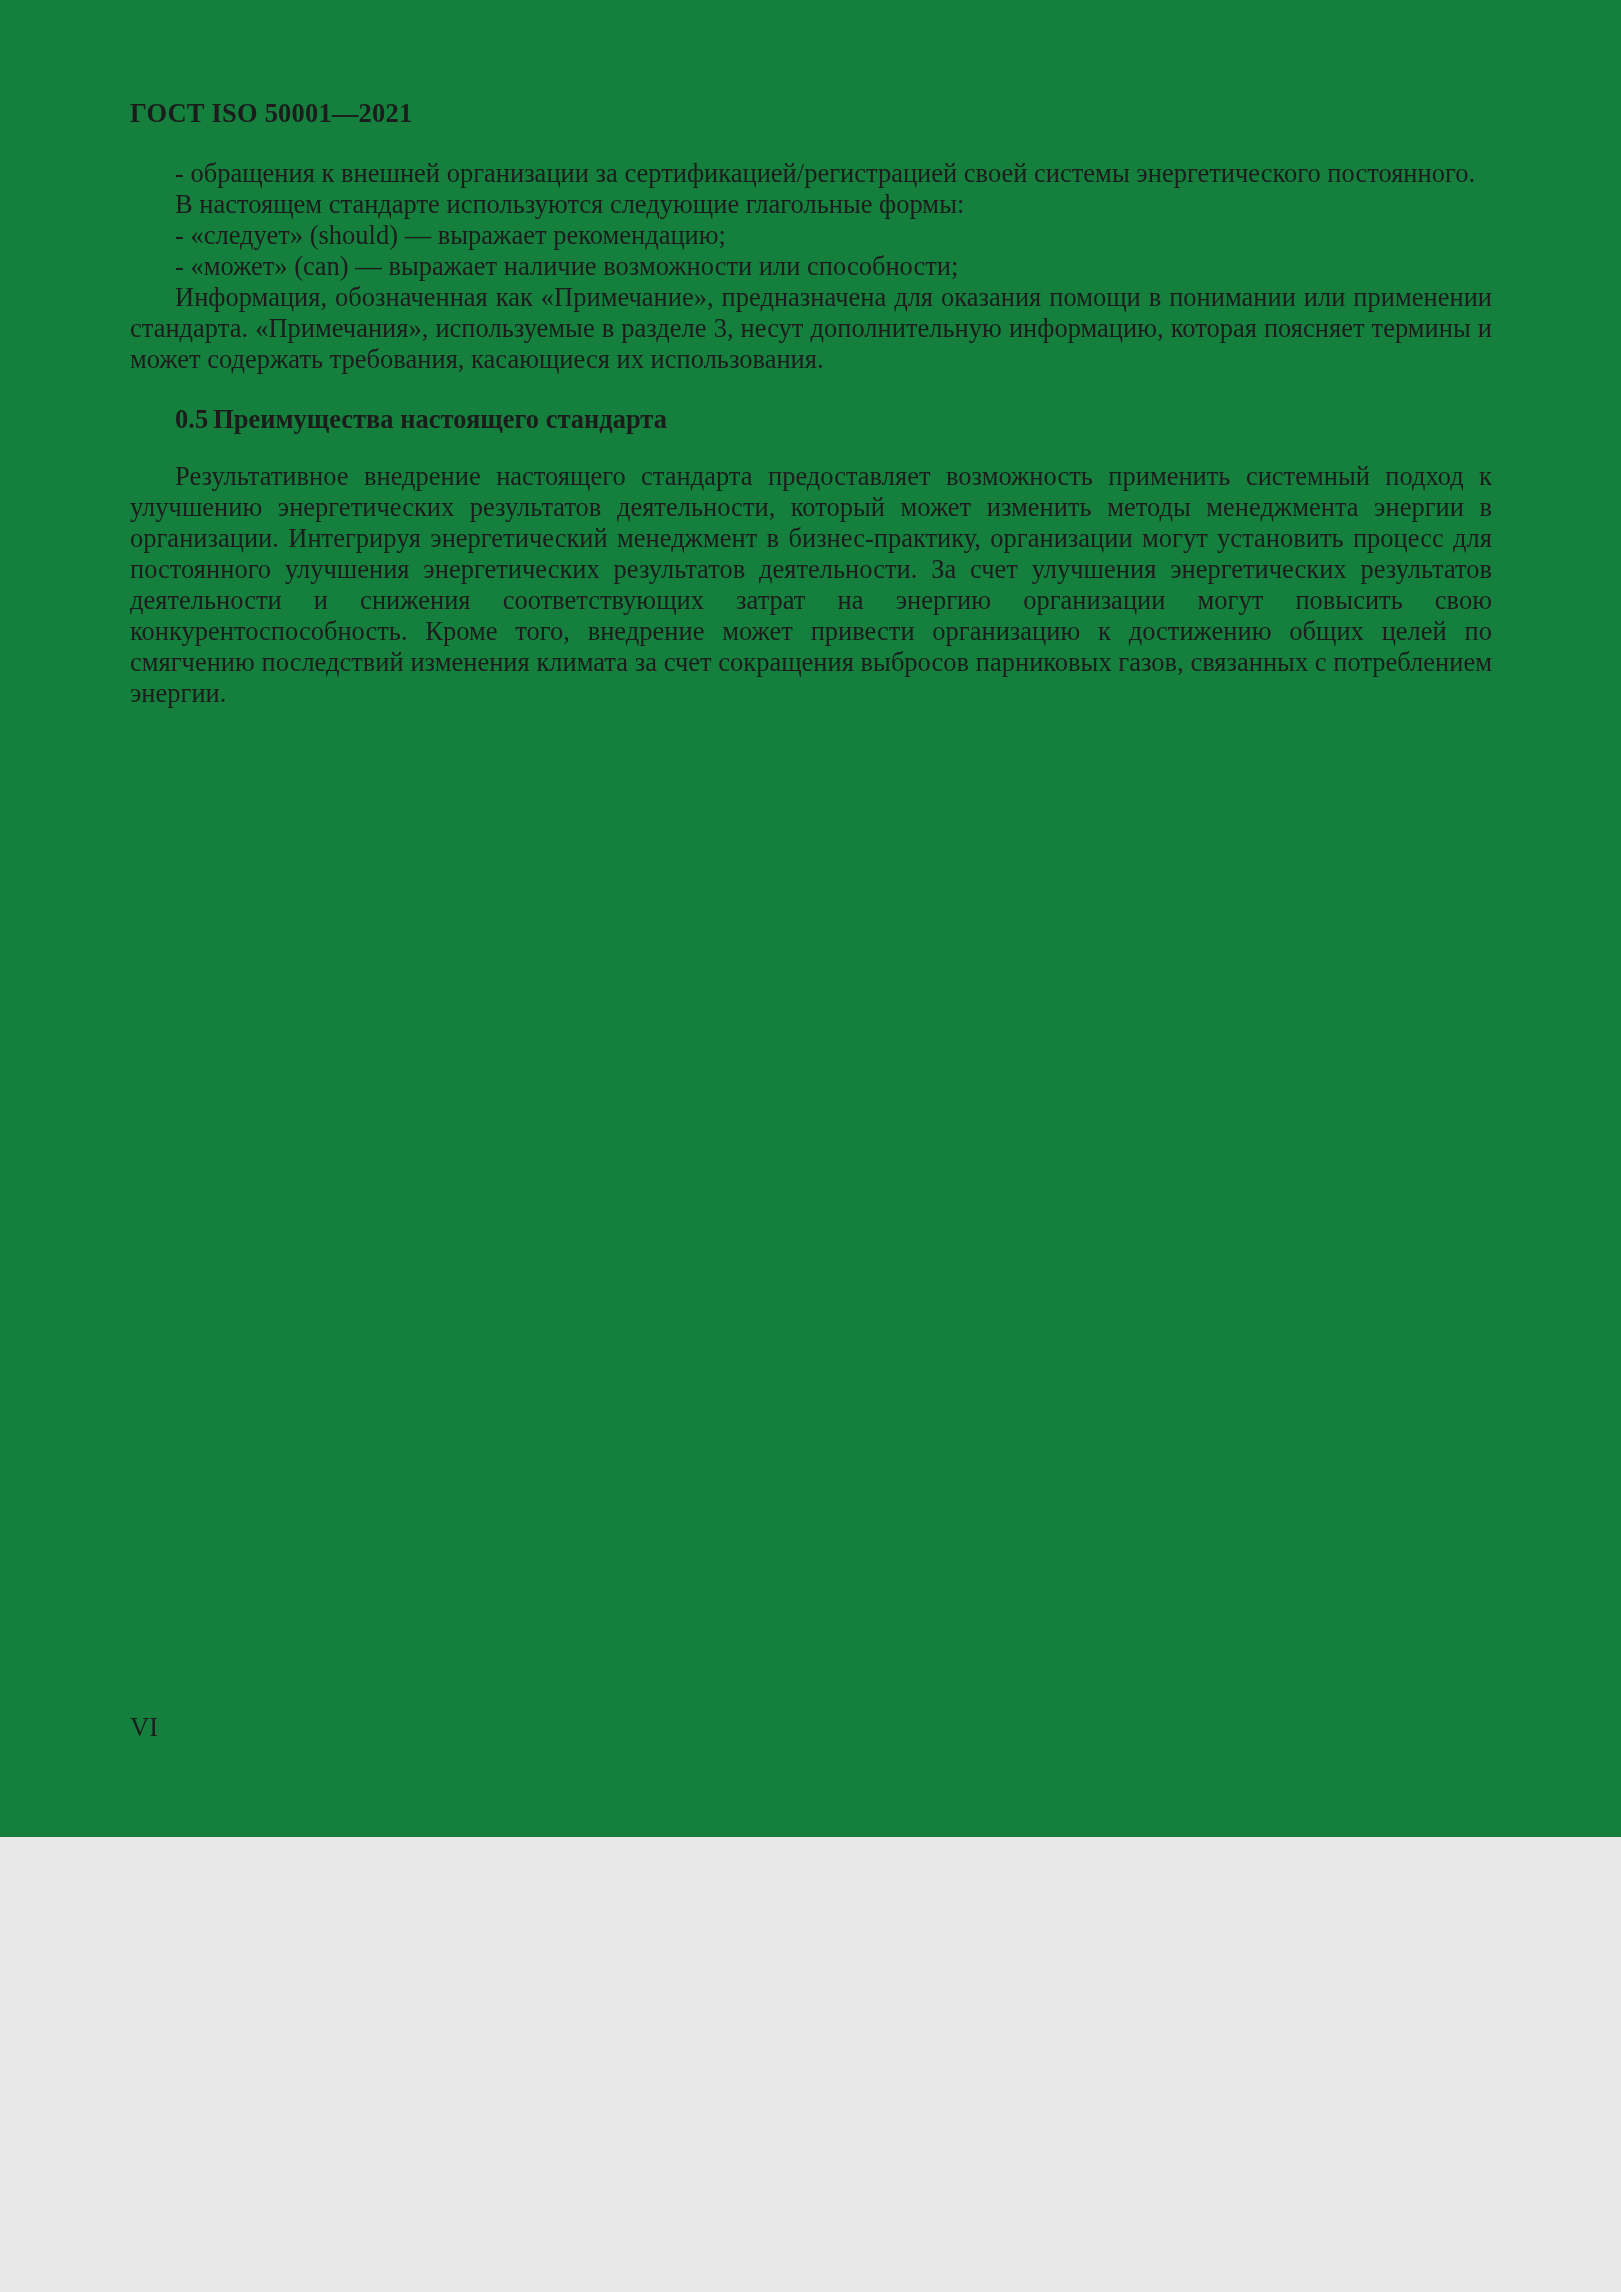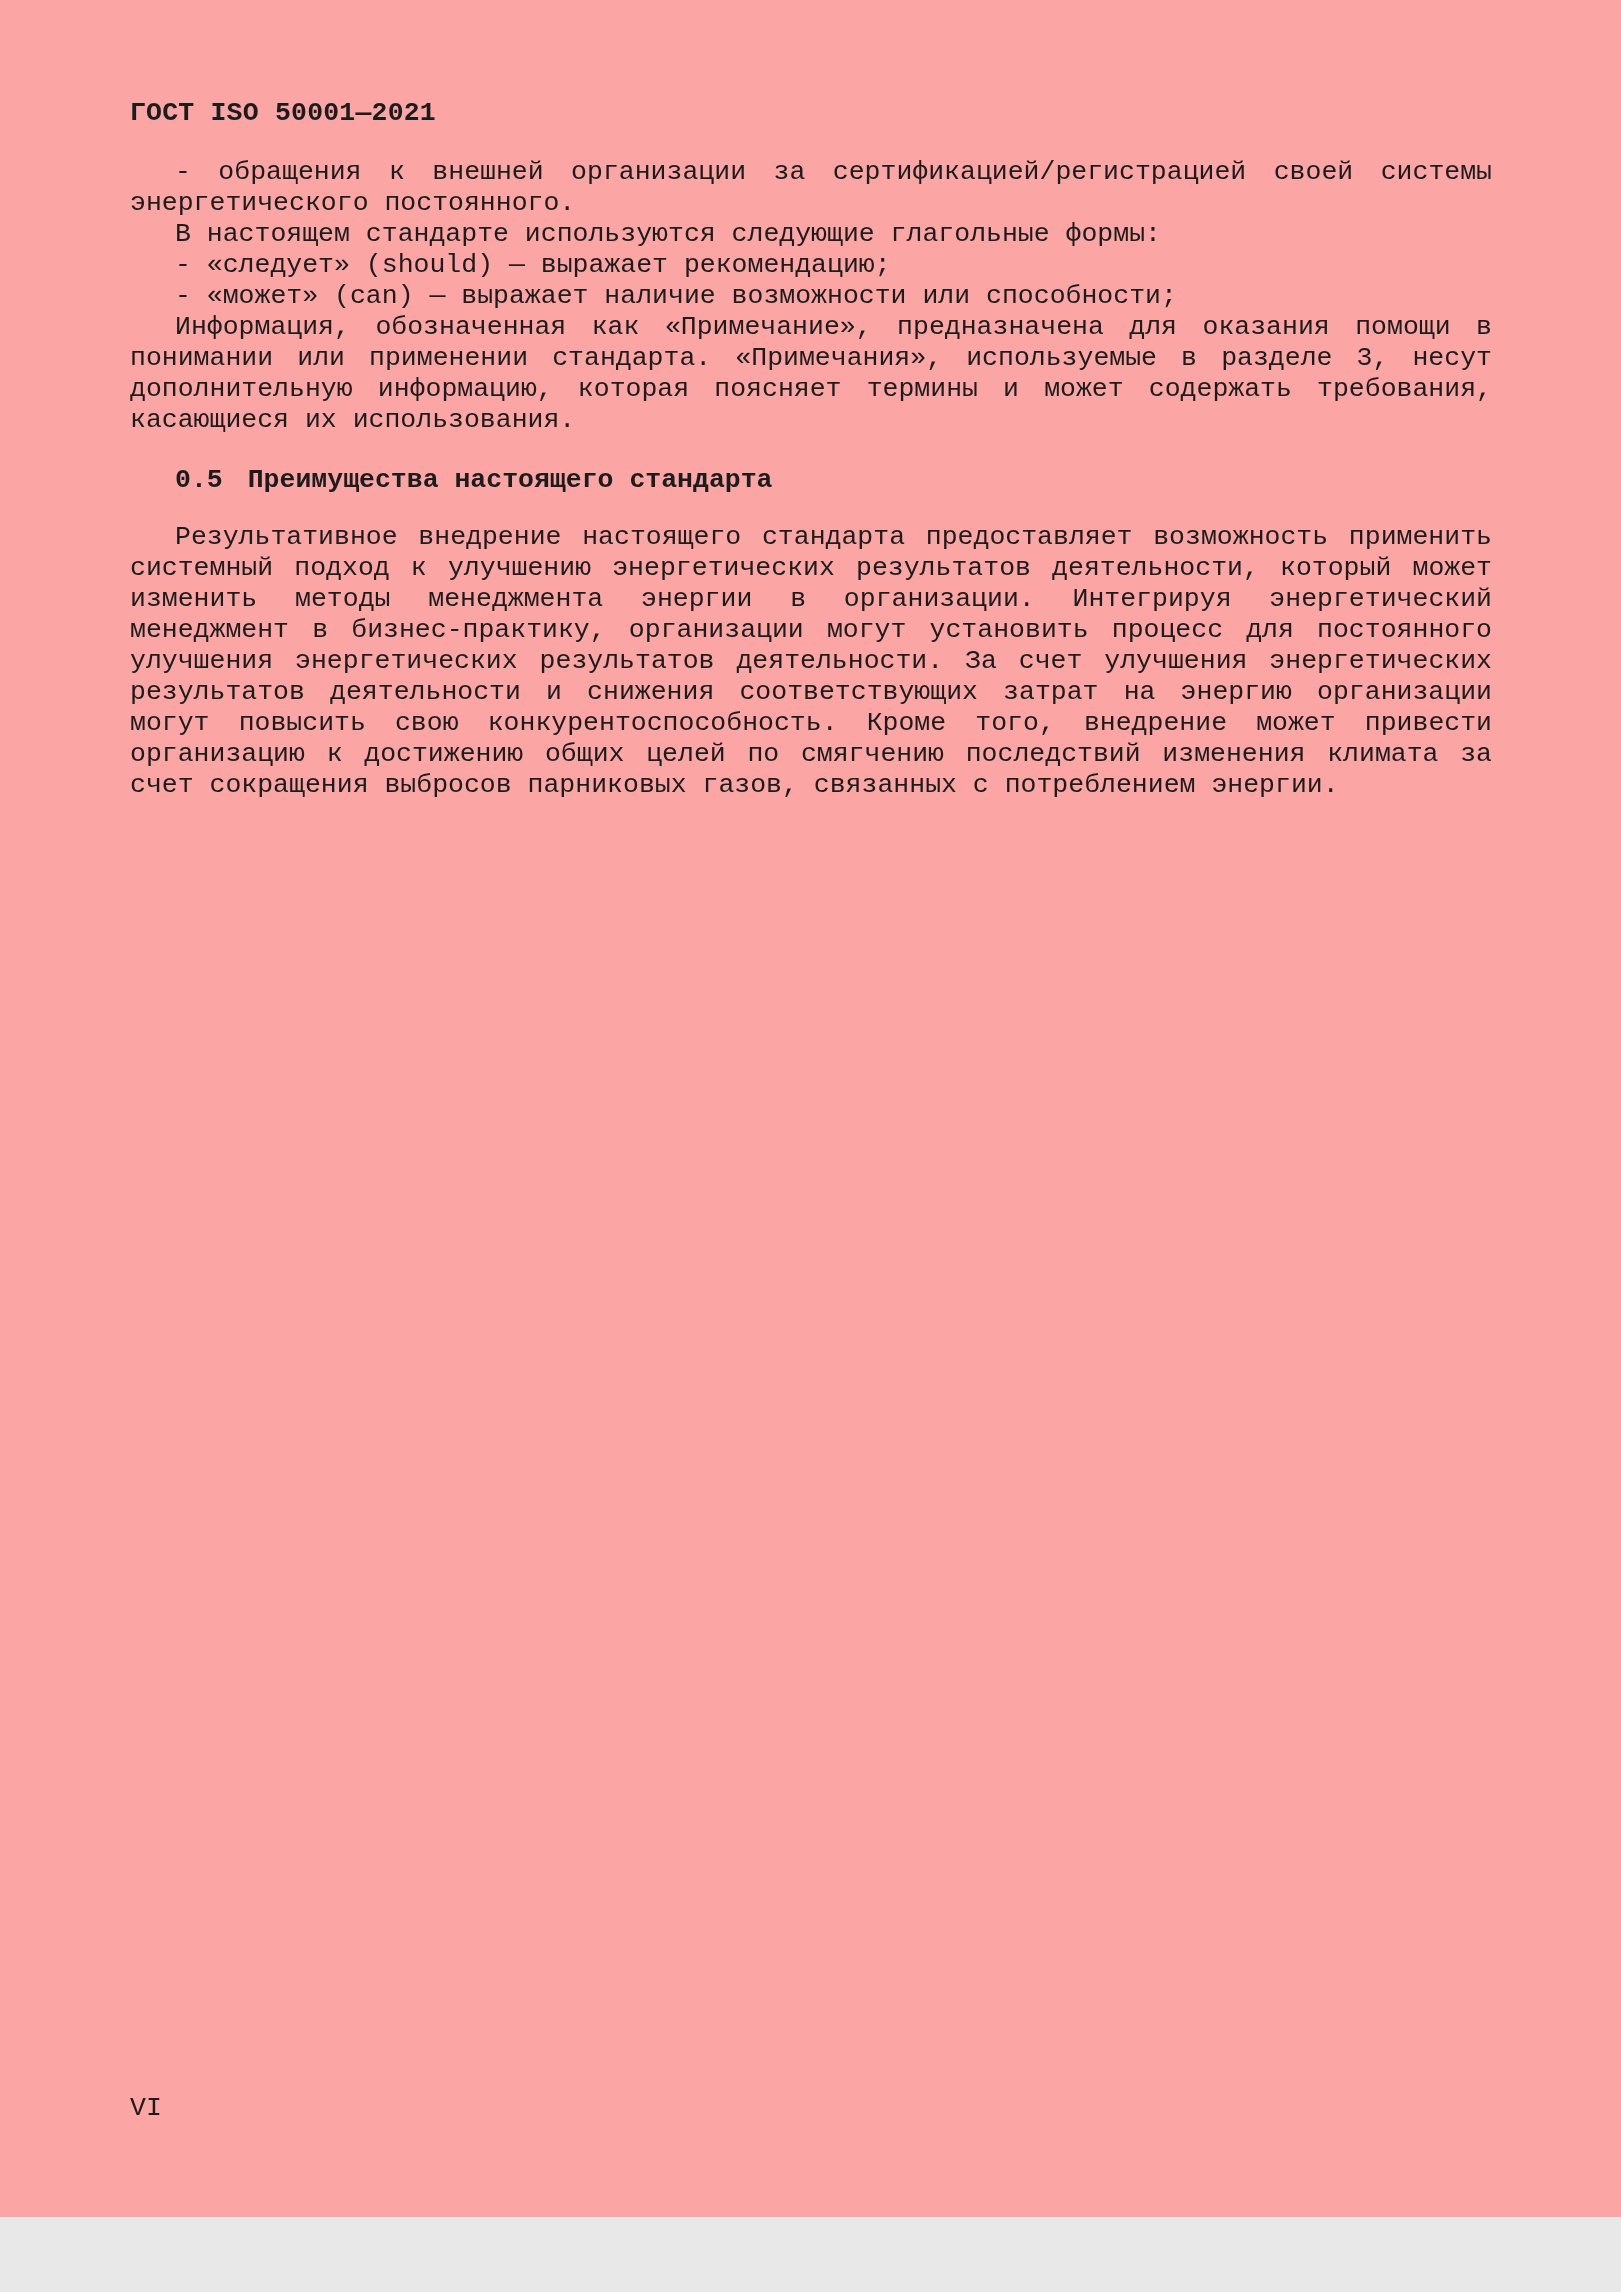--- a/index.html
+++ b/index.html
@@ -2,24 +2,24 @@
 <html lang="ru"><head>
 <meta charset="utf-8">
 <style>
   * { margin: 0; padding: 0; box-sizing: border-box; }
   html, body { background: #e8e8e8; }
   body { display: flex; justify-content: center; }
 
   .page {
     position: relative;
     width: 1621px;
-    height: 2217px;
-    background: #fca5a5;
+    height: 1837px;
+    background: #15803d;
     color: #1c1c1c;
-    font-family: Liberation Mono, monospace;
+    font-family: Liberation Serif, serif;
     overflow: hidden;
   }
 
   .content {
     position: absolute;
     top: 98px;
     left: 130px;
     width: 1362px;
   }
 
@@ -37,21 +37,21 @@
     text-indent: 45px;
   }
 
   .section-heading {
     font-size: 26.5px;
     line-height: 31px;
     font-weight: bold;
     margin: 29px 0 25.5px 0;
     padding-left: 45px;
   }
-  .section-heading .sec-num { margin-right: 25px; }
+  .section-heading .sec-num { margin-right: 5px; }
 
   .page-footer {
     position: absolute;
     left: 130px;
     bottom: 94px;
     font-size: 26.5px;
   }
 </style>
 </head>
 <body>

